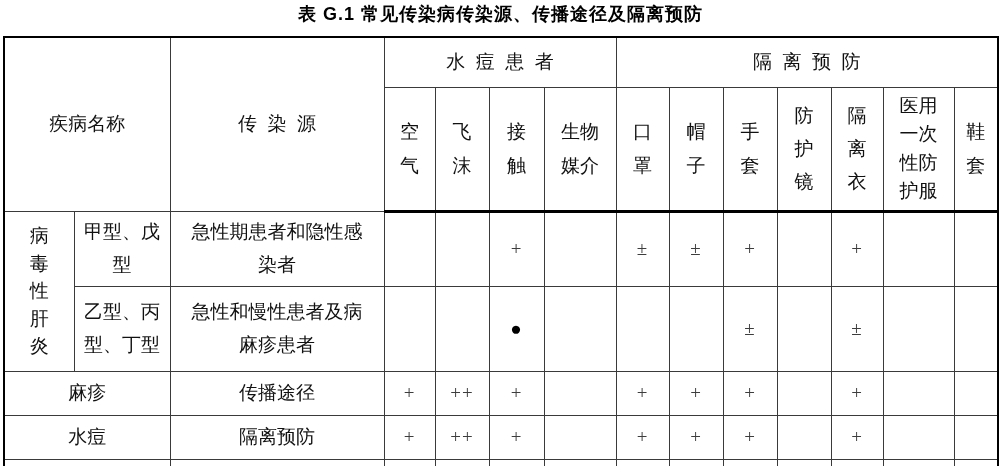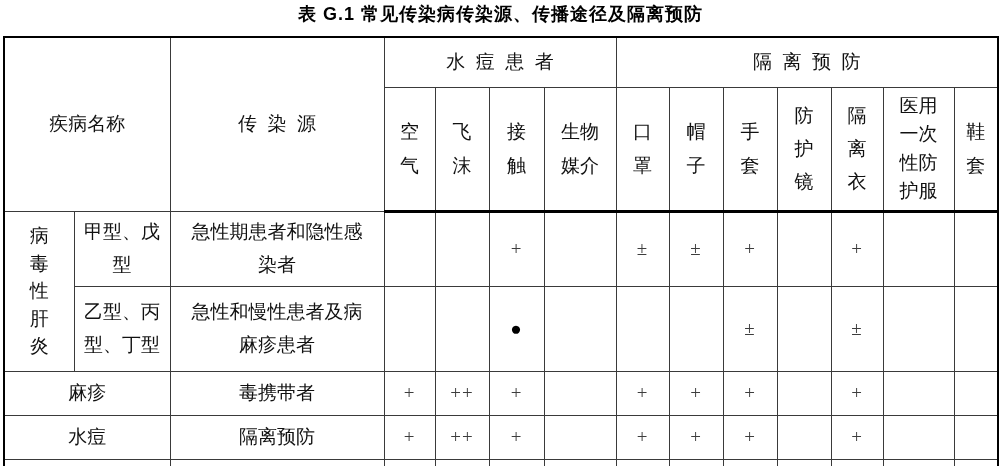--- a/index.html
+++ b/index.html
@@ -155,21 +155,21 @@
       <td class="sym"></td>
       <td class="sym">±</td>
       <td class="sym"></td>
       <td class="sym">±</td>
       <td class="sym"></td>
       <td class="sym"></td>
     </tr>
 
     <tr class="h-r3">
       <td colspan="2">麻疹</td>
-      <td>毒携带者</td>
+      <td>传播途径</td>
       <td class="sym">+</td>
       <td class="sym">++</td>
       <td class="sym">+</td>
       <td class="sym"></td>
       <td class="sym">+</td>
       <td class="sym">+</td>
       <td class="sym">+</td>
       <td class="sym"></td>
       <td class="sym">+</td>
       <td class="sym"></td>

